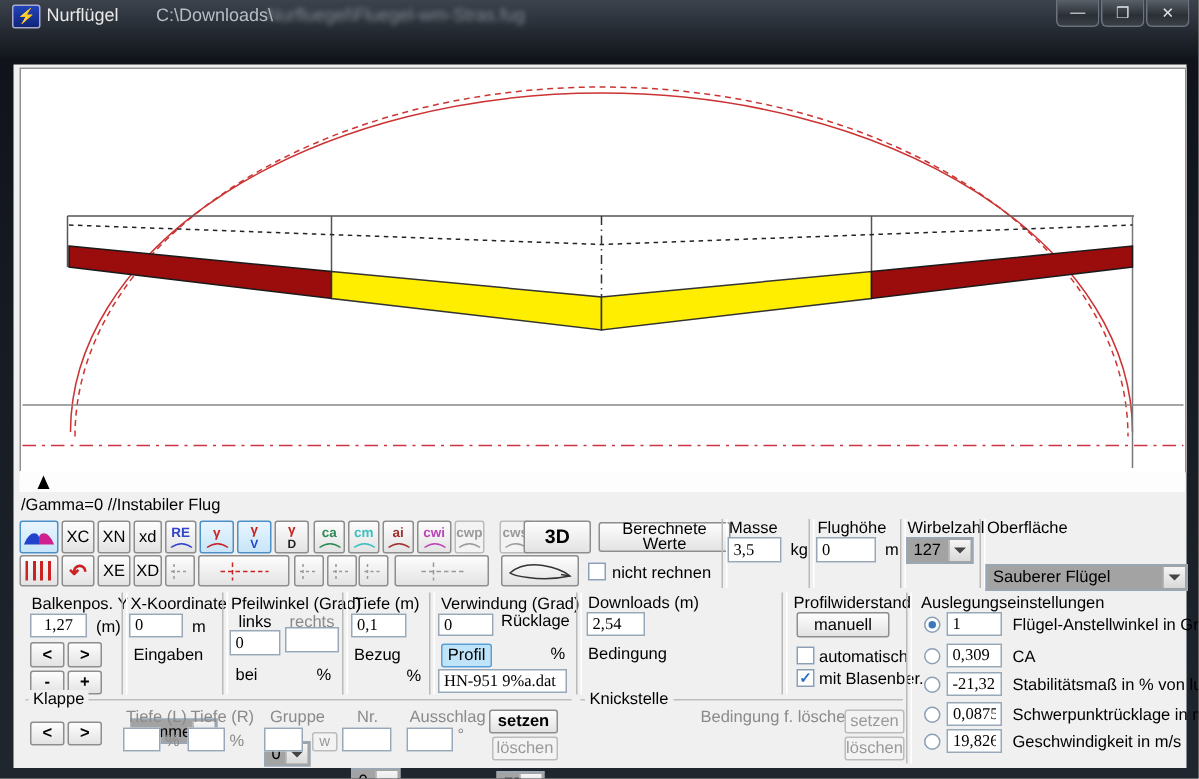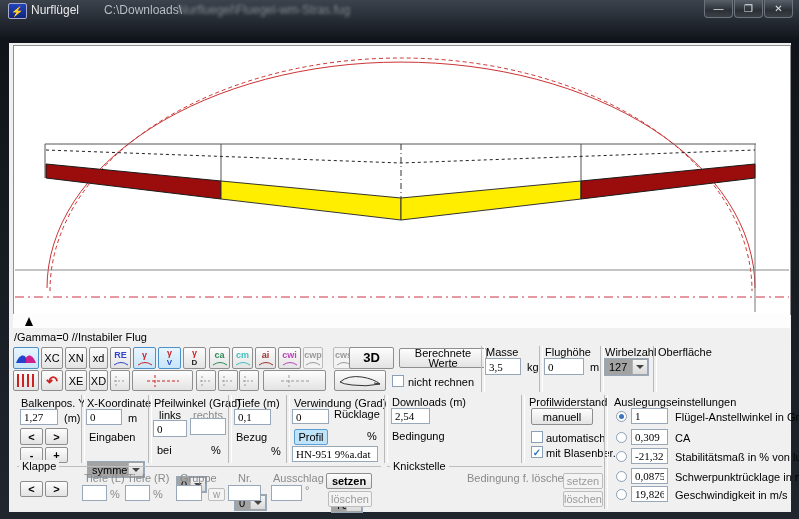--- a/index.html
+++ b/index.html
@@ -241,23 +241,27 @@
 
     <div class="a sepv" style="left:591px;top:303px;height:46px"></div>
     <span class="a lbl" style="left:596px;top:303px">Wirbelzahl</span>
     <div class="a cmb" style="left:595px;top:315px;width:45px;height:18px">
       <span>127</span>
       <span class="arr"></span>
     </div>
 
     <div class="a sepv" style="left:644px;top:303px;height:46px"></div>
     <span class="a lbl" style="left:649px;top:303px">Oberfläche</span>
+    <div class="a cmb" style="left:648px;top:315px;width:135px;height:18px">
+      <span>Sauberer Flügel</span>
+      <span class="arr"></span>
+    </div>
 
     <span class="a lbl" style="left:12px;top:354px">Balkenpos. Y</span>
-    <input class="a inp" style="left: 11px; top: 366px; width: 38px; height: 16px;" value="1,27">
+    <input class="a inp" style="left: 11px; top: 366px; width: 38px; height: 16px; text-align: center;" value="1,27">
     <span class="a lbl" style="left:55px;top:369px">(m)</span>
     <button class="a btn" style="left:11px;top:385px;width:23px;height:17px;font-weight:bold">&lt;</button>
     <button class="a btn" style="left:36px;top:385px;width:23px;height:17px;font-weight:bold">&gt;</button>
     <button class="a btn" style="left:11px;top:404px;width:23px;height:16px;font-weight:bold">-</button>
     <button class="a btn" style="left:36px;top:404px;width:23px;height:16px;font-weight:bold">+</button>
 
     <div class="a sepv" style="left:72px;top:352px;height:68px"></div>
 
     <span class="a lbl" style="left:78px;top:354px">X-Koordinate</span>
     <input class="a inp" style="left: 77px; top: 366px; width: 36px; height: 16px;" value="0">

